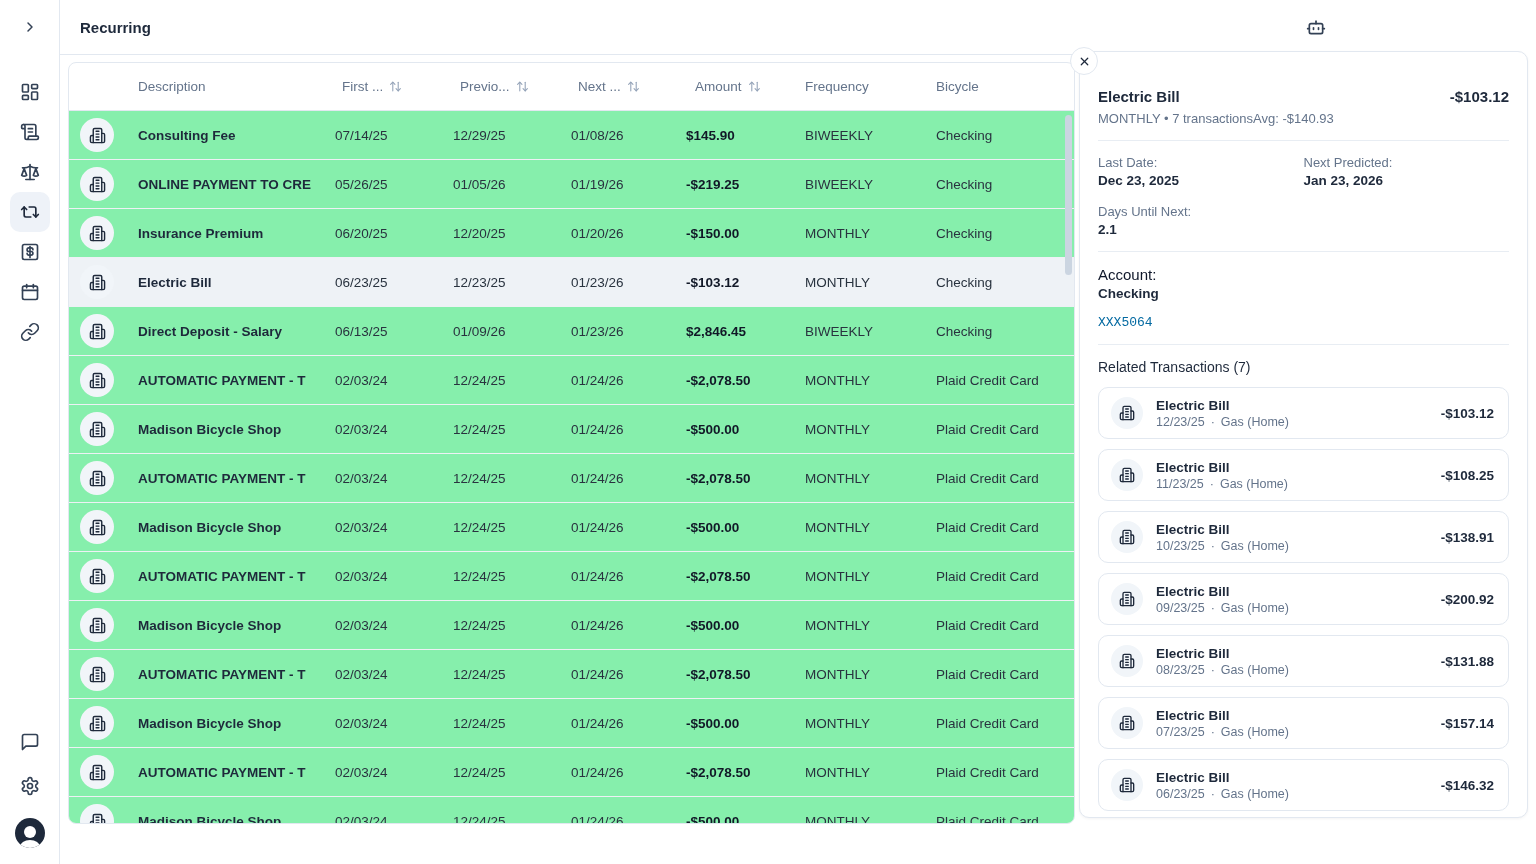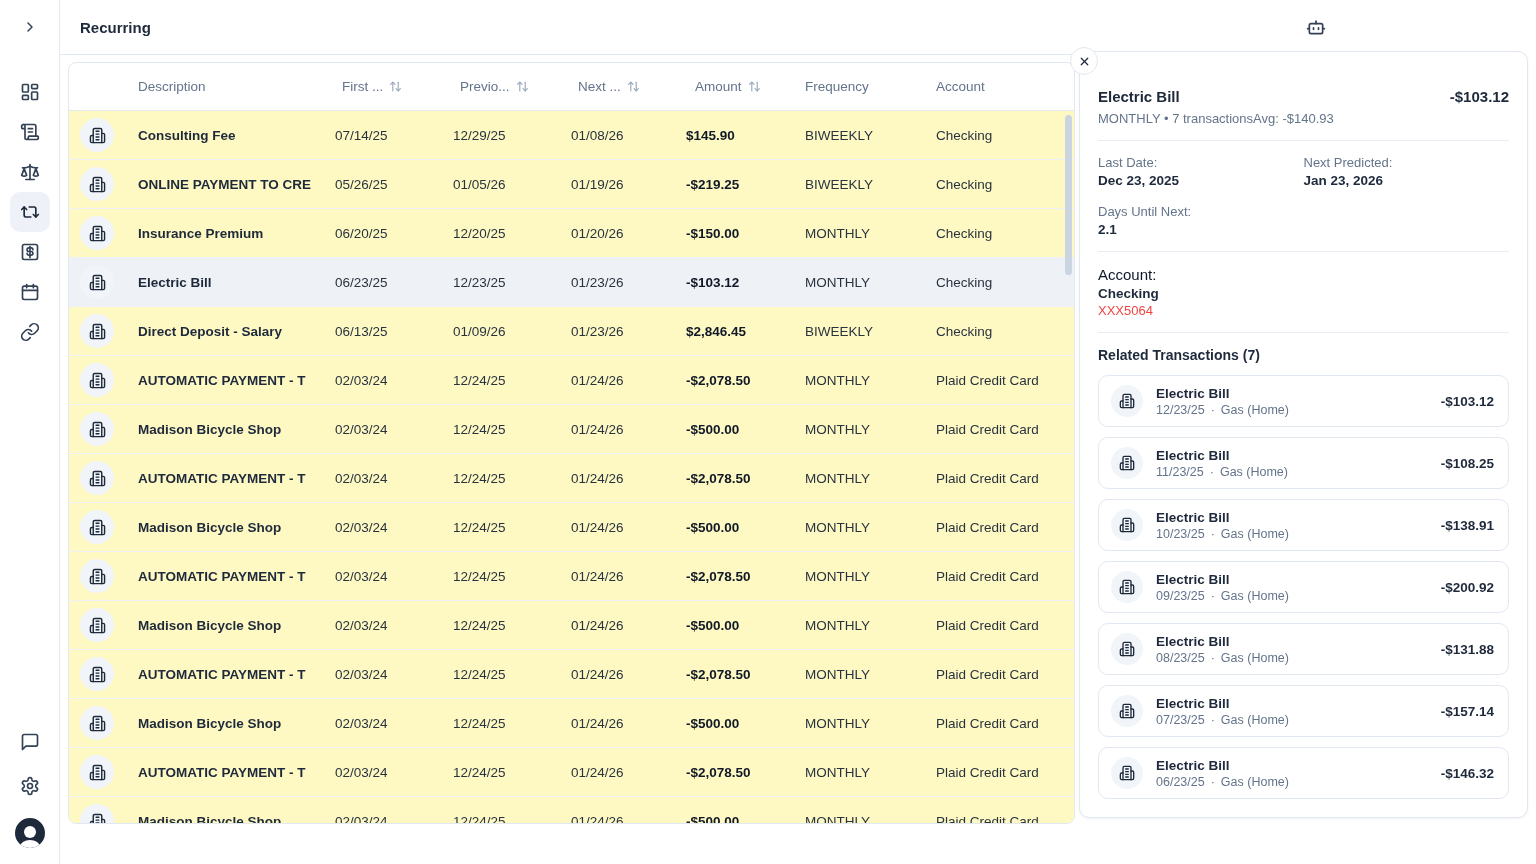--- a/index.html
+++ b/index.html
@@ -40,21 +40,21 @@
     background:#fff; border:1px solid #e2e8f0; border-radius:8px; overflow:hidden; }
   .tgrid { display:grid; grid-template-columns:56px 210px 118px 118px 115px 119px 131px 1fr;
     align-items:center; }
   .thead { height:48px; border-bottom:1px solid #e2e8f0; color:#64748b; font-size:13.5px; }
   .th { display:flex; align-items:center; white-space:nowrap; }
   .th.sortable { cursor:pointer; }
   .sort-icon { width:13px; height:13px; margin-left:6px; color:#94a3b8; flex:0 0 13px; }
   .pad-desc { padding-left:13px; }
   .pad-sm { padding-left:7px; }
   .pad-amt { padding-left:9px; }
-  .trow { height:49px; border-bottom:1px solid #eef1f5; font-size:13.5px; cursor:pointer; background:#fef9c3; }
+  .trow { height:49px; border-bottom:1px solid #eef1f5; font-size:13.5px; cursor:pointer; background:#86efac; }
   .trow.selected { background:#eef2f6; }
   .cell { white-space:nowrap; overflow:hidden; }
   .c-icon { display:flex; justify-content:center; }
   .merchant-circle { width:34px; height:34px; border-radius:50%; background:#f1f5f9;
     display:flex; align-items:center; justify-content:center; color:#1e293b; }
   .merchant-circle svg { width:17px; height:17px; }
   .c-desc { font-weight:700; color:#1e293b; }
   .c-date, .c-freq, .c-acct { color:#29333f; }
   .c-amt { font-weight:700; color:#111827; }
   .scroll-thumb { position:absolute; right:2px; top:52px; width:7px; height:160px;
@@ -72,22 +72,22 @@
   .dp-title { font-size:15px; font-weight:700; }
   .dp-amount { font-size:15px; font-weight:700; }
   .dp-subrow { display:flex; justify-content:flex-start; margin-top:6px; }
   .dp-sub, .dp-avg { font-size:13px; color:#64748b; }
   .divider { border-top:1px solid #e8edf3; margin:14px 0; }
   .fields { display:grid; grid-template-columns:1fr 1fr; row-gap:16px; }
   .f-label { font-size:13px; color:#64748b; }
   .f-value { font-size:13.5px; font-weight:700; margin-top:3px; }
   .acct-label { font-size:15px; color:#0f172a; }
   .acct-name { font-size:13.5px; font-weight:700; margin-top:3px; }
-  .acct-number { font-size:13px; color:#ef4444; margin-top:2px; }
-  .related-header { font-size:14px; font-weight:700; margin:2px 0 12px; }
+  .acct-number { font-size:13px; color:#0369a1; margin-top:14px;font-family:Liberation Mono, monospace; }
+  .related-header { font-size:14px; font-weight:400; margin:2px 0 12px; }
   .rel-list { display:flex; flex-direction:column; gap:10px; }
   .rel-card { height:52px; border:1px solid #e2e8f0; border-radius:10px; background:#fff;
     display:flex; align-items:center; padding:0 14px 0 12px; cursor:pointer; }
   .rel-icon { width:32px; height:32px; flex:0 0 32px; border-radius:50%; background:#f1f5f9;
     display:flex; align-items:center; justify-content:center; color:#1e293b; margin-right:13px; }
   .rel-icon svg { width:16px; height:16px; }
   .rel-mid { flex:1; min-width:0; }
   .rel-title { font-size:13.5px; font-weight:700; }
   .rel-subline { font-size:12.5px; color:#64748b; margin-top:2px; display:flex; gap:6px; align-items:center; }
   .rel-amt { font-size:13.5px; font-weight:700; margin-left:10px; white-space:nowrap; }
@@ -268,21 +268,21 @@
           <div class="th pad-amt sortable">
             <span>Amount</span>
             <svg class="sort-icon" viewBox="0 0 24 24">
                 <use href="#i-sort"></use>
               </svg>
           </div>
           <div class="th">
             <span>Frequency</span>
           </div>
           <div class="th">
-            <span>Account</span>
+            <span>Bicycle</span>
           </div>
         </div>
 
         <div class="tgrid trow">
             <div class="cell c-icon">
               <span class="merchant-circle">
                 <svg viewBox="0 0 24 24" width="17" height="17">
                   <use href="#i-building"></use>
                 </svg>
               </span>

